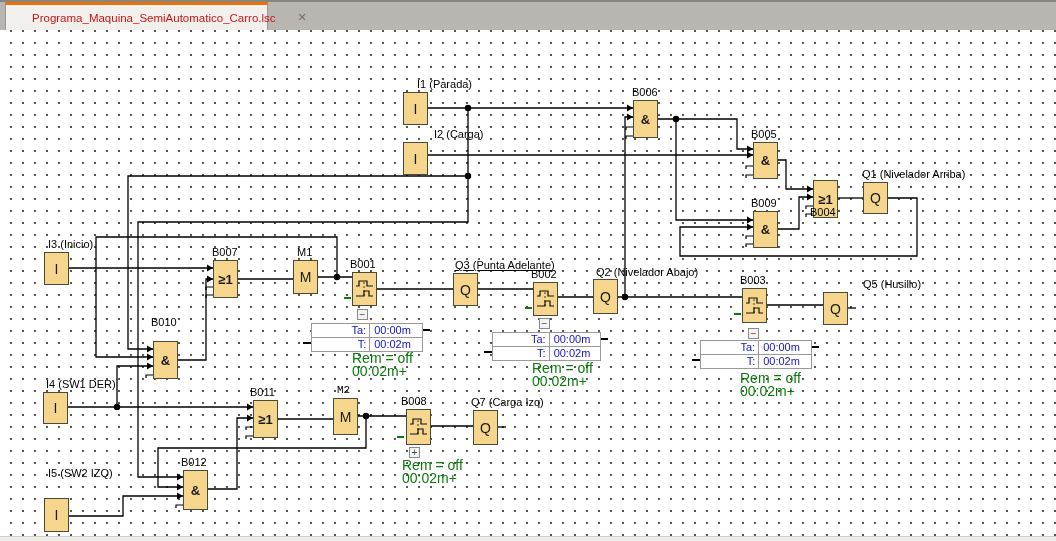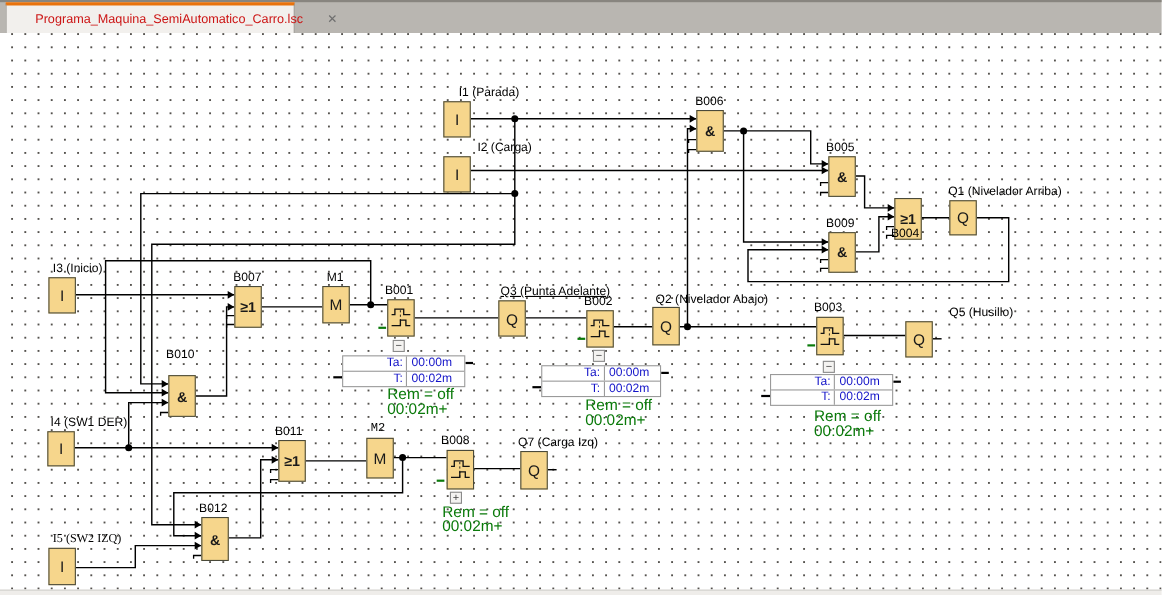--- a/index.html
+++ b/index.html
@@ -148,21 +148,21 @@
       <span class="sym sym-io">I</span>
     </div>
     <div class="blabel" style="left: 48px; top: 208px;">I3 (Inicio)</div>
     <div class="block" style="left: 43px; top: 362px; width: 25px; height: 32px; background: rgb(246, 214, 140);">
       <span class="sym sym-io">I</span>
     </div>
     <div class="blabel" style="left: 46px; top: 348px;">I4 (SW1 DER)</div>
     <div class="block" style="left: 44px; top: 468px; width: 25px; height: 34px; background: rgb(246, 214, 140);">
       <span class="sym sym-io">I</span>
     </div>
-    <div class="blabel" style="left: 48px; top: 454px; font-family: Liberation Serif, serif;">I5 (SW2 IZQ)</div>
+    <div class="blabel" style="left: 48px; top: 437px;">I5 (SW2 IZQ)</div>
     <div class="block" style="left: 633px; top: 70px; width: 25px; height: 38px; background: rgb(246, 214, 140);">
       <span class="sym">&amp;</span>
     </div>
     <div class="blabel" style="left: 632px; top: 56px;">B006</div>
     <div class="block" style="left: 753px; top: 112px; width: 25px; height: 37px; background: rgb(246, 214, 140);">
       <span class="sym">&amp;</span>
     </div>
     <div class="blabel" style="left: 751px; top: 98px;">B005</div>
     <div class="block" style="left: 813px; top: 150px; width: 25px; height: 38px; background: rgb(246, 214, 140);">
       <span class="sym">≥1</span>

